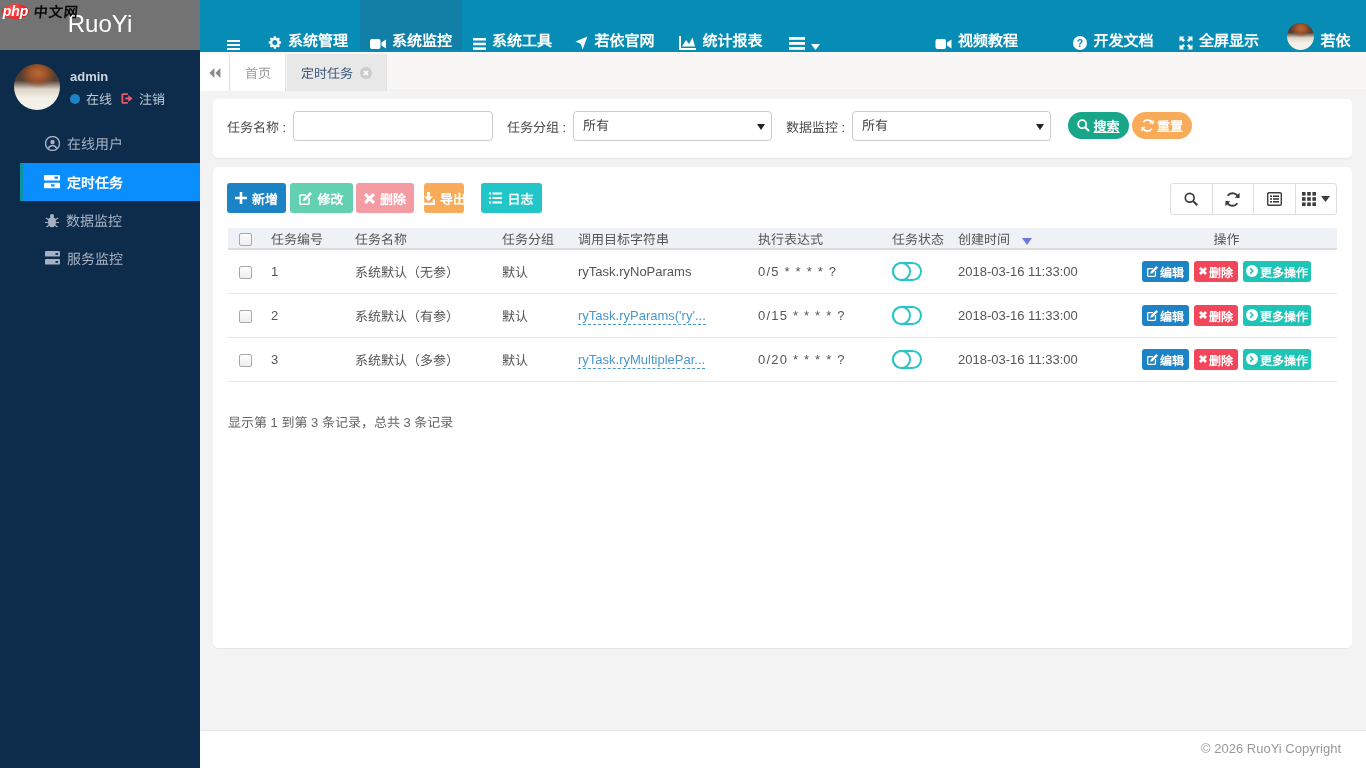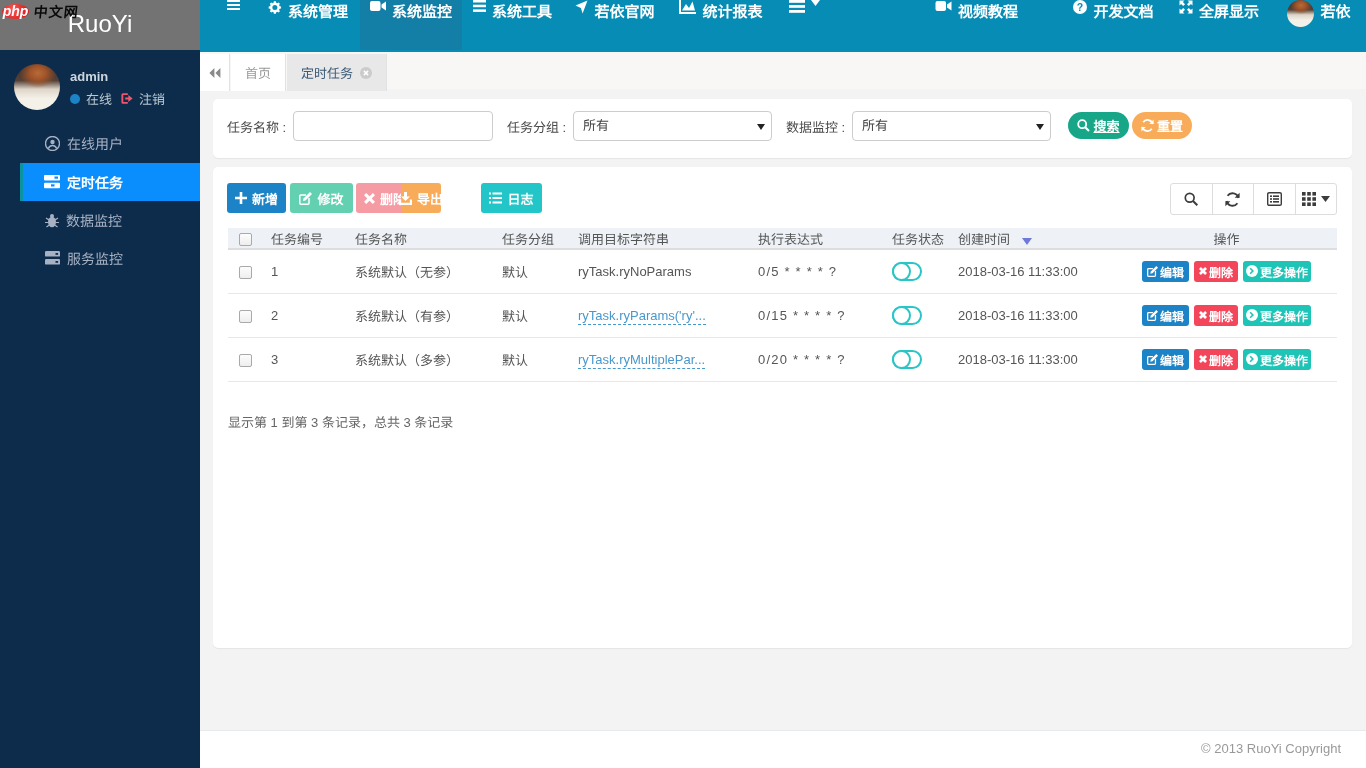--- a/index.html
+++ b/index.html
@@ -4,21 +4,21 @@
 <title>定时任务</title>
 <style>
 * { margin:0; padding:0; box-sizing:border-box; }
 html,body { width:1366px; height:768px; overflow:hidden; font-family:"Liberation Sans",sans-serif; font-size:13px; color:#555; background:#f3f3f4; }
 .abs { position:absolute; }
 .hdr { position:absolute; left:0; top:0; width:1366px; height:50px; background:#078db5; z-index:10; }
 .logo { position:absolute; left:0; top:0; width:200px; height:50px; background:#737373; color:#fff; text-align:center; line-height:47px; font-size:24px; }
 .phpwm { position:absolute; left:2px; top:1px; z-index:30; display:flex; align-items:center; }
 .phpoval { width:27px; height:15px; background:radial-gradient(circle at 40% 35%, #f55, #d91c1c 75%); border-radius:50%; color:#fff; font-style:italic; font-weight:bold; font-size:14px; text-align:center; line-height:14px; }
 .phptxt { color:#0a0a0a; font-weight:bold; font-size:14px; margin-left:5px; transform:skewX(-6deg); letter-spacing:1px; }
-.nitem { position:absolute; top:0; height:50px; display:flex; align-items:flex-start; justify-content:center; color:#fff; font-size:15px; font-weight:bold; gap:6px; z-index:11; }
+.nitem { position:absolute; top:0; height:50px; display:flex; align-items:flex-end; justify-content:center; color:#fff; font-size:15px; font-weight:bold; gap:6px; z-index:11; }
 .nitem.act { background:#137fa6; }
 .side { position:absolute; left:0; top:50px; width:200px; height:718px; background:#0d2c4b; }
 .uavatar { position:absolute; left:14px; top:14px; width:46px; height:46px; border-radius:50%; overflow:hidden; }
 .uname { position:absolute; left:70px; top:19px; color:#cdd6de; font-weight:bold; font-size:13px; }
 .uline { position:absolute; left:70px; top:39px; color:#bac6d0; font-size:13px; display:flex; align-items:center; }
 .dot { width:10px; height:10px; border-radius:50%; background:#1c84c6; display:inline-block; }
 .mitem { position:absolute; left:0; width:200px; height:38px; display:flex; align-items:center; padding-left:25px; color:#a7b1c2; font-size:14px; gap:7px;margin-left:20px; }
 .mitem.act { background:#0a8dfd; color:#fff; font-weight:bold; border-left:3px solid #0c93a2; padding-left:21px; }
 .main { position:absolute; left:200px; top:50px; width:1166px; height:718px; background:#f3f3f4; }
 .tabs { position:absolute; left:0; top:0; width:1166px; height:39px; background:#f8f7f5; border-top:2px solid #078db5; }
@@ -181,21 +181,21 @@
     <div class="btn tbtn blue" style="left:14px;width:59px"><svg class="ic" width="12" height="12" viewBox="0 0 12 12">
           <path fill="#fff" d="M4.7 0h2.6v4.7H12v2.6H7.3V12H4.7V7.3H0V4.7h4.7z"></path>
         </svg>新增</div>
     <div class="btn tbtn dgreen" style="left:77px;width:63px"><svg class="ic" width="13" height="13" viewBox="0 0 13 13">
           <path fill="none" stroke="#fff" stroke-width="1.5" d="M10 6v5.2a1 1 0 0 1-1 1H1.8a1 1 0 0 1-1-1V4a1 1 0 0 1 1-1H7"></path>
           <path fill="#fff" d="M4.5 6.5 11 0l2 2-6.5 6.5-2.6.6z"></path>
         </svg>修改</div>
     <div class="btn tbtn dred" style="left:143px;width:58px"><svg class="ic" width="11" height="11" viewBox="0 0 11 11">
           <path fill="#fff" d="M2.2 0 5.5 3.3 8.8 0 11 2.2 7.7 5.5 11 8.8 8.8 11 5.5 7.7 2.2 11 0 8.8 3.3 5.5 0 2.2z"></path>
         </svg>删除</div>
-    <div class="btn tbtn orange" style="left:188px;width:40px"><svg class="ic" width="13" height="13" viewBox="0 0 13 13">
+    <div class="btn tbtn orange" style="left:211px;width:40px"><svg class="ic" width="13" height="13" viewBox="0 0 13 13">
           <path fill="#fff" d="M5 0h3v4.5h3L6.5 9 2 4.5h3z"></path>
           <path fill="#fff" d="M0 7.5h2.2v3.3h8.6V7.5H13V13H0z"></path>
         </svg>导出</div>
     <div class="btn tbtn cyan" style="left:268px;width:61px"><svg class="ic" width="13" height="12" viewBox="0 0 13 12">
           <rect x="0" y="0.5" width="2" height="2" fill="#fff"></rect>
           <rect x="3.5" y="0.5" width="9.5" height="2" fill="#fff"></rect>
           <rect x="0" y="5" width="2" height="2" fill="#fff"></rect>
           <rect x="3.5" y="5" width="9.5" height="2" fill="#fff"></rect>
           <rect x="0" y="9.5" width="2" height="2" fill="#fff"></rect>
           <rect x="3.5" y="9.5" width="9.5" height="2" fill="#fff"></rect>
@@ -313,13 +313,13 @@
                 </svg>删除</span><span class="btn xsbtn teal" style="margin-left:5px;padding:0 3px"><svg class="ic" width="12" height="12" viewBox="0 0 12 12">
                   <circle cx="6" cy="6" r="6" fill="#fff"></circle>
                   <path fill="#1ec4b6" d="M4.7 2.7 8 6 4.7 9.3 3.6 8.2 5.8 6 3.6 3.8z"></path>
                 </svg>更多操作</span></td>
       </tr>
     </tbody>
       </table>
     <div class="abs" style="left:15px;top:245px;color:#666">显示第 1 到第 3 条记录，总共 3 条记录</div>
   </div>
 </div>
-<div class="footer">© 2013 RuoYi Copyright</div>
+<div class="footer">© 2026 RuoYi Copyright</div>
 
 </body></html>

